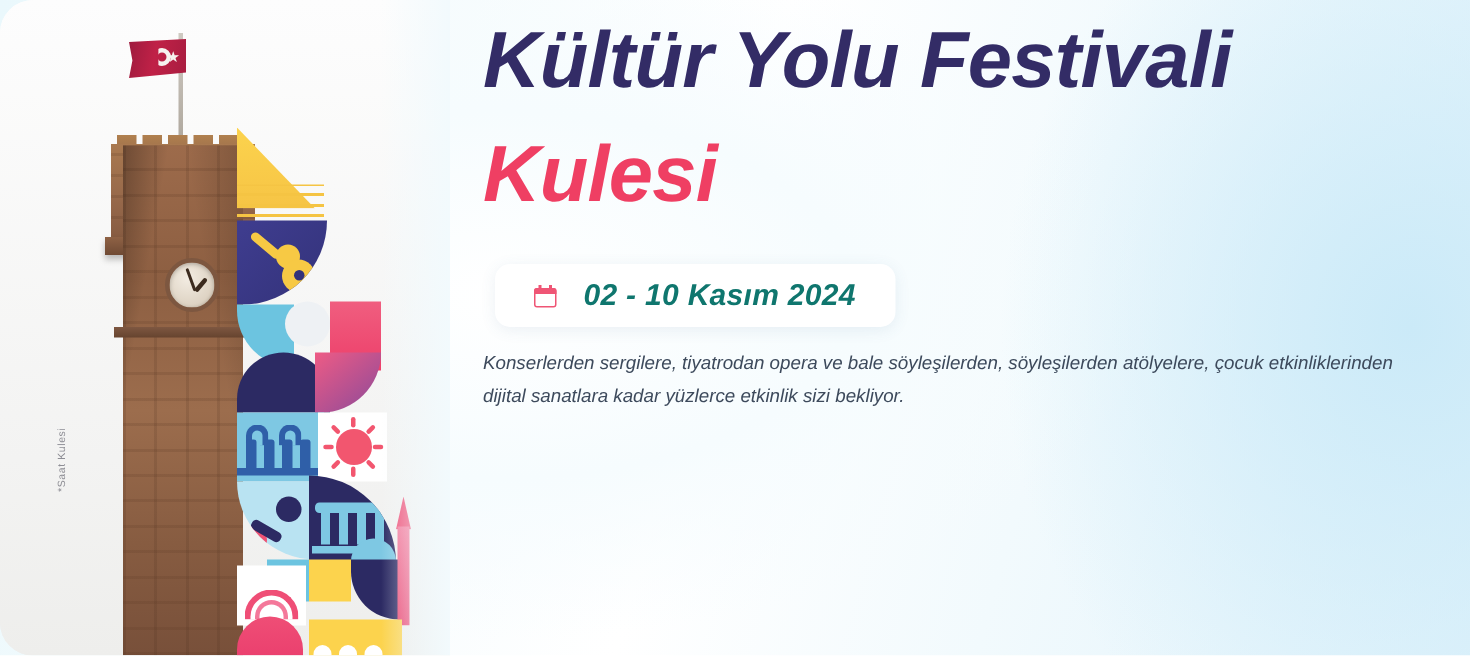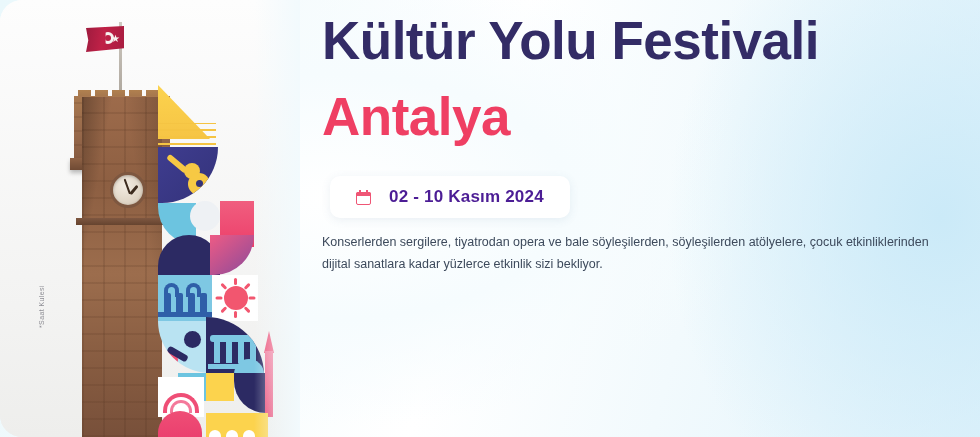--- a/index.html
+++ b/index.html
@@ -200,21 +200,21 @@
   .aq { position:absolute; bottom: 0; width: 12px; height: 13px;
         background:#ffffff; border-radius: 12px 12px 0 0; }
 
   
   .panel-fade {
     position: absolute; right: 0; top: 0; width: 46px; height: 100%;
     background: linear-gradient(90deg, rgba(255,255,255,0) 0%, #f2fafd 100%);
   }
 
   
-  .content { position: absolute; left: 322px; top: 0; width: 640px; height: 348px; }
+  .content { position: absolute; left: 322px; top: 0; width: 640px; height: 348px; font-style: italic; }
   .title {
     position: absolute; left: 0; top: 12px;
     font-size: 53px; font-weight: 700; letter-spacing: -0.5px;
     color: #332c66; line-height: 1.1; white-space: nowrap;
   }
   .subtitle {
     position: absolute; left: 0; top: 88px;
     font-size: 53px; font-weight: 700; letter-spacing: -0.5px;
     color: #ef3f63; line-height: 1.1;
   }
@@ -229,21 +229,21 @@
   .cal-icon .body {
     position: absolute; left: 0; top: 2px; width: 15px; height: 13px;
     border: 1.6px solid #ef5575; border-radius: 2px;
   }
   .cal-icon .bar {
     position: absolute; left: 0; top: 2px; width: 15px; height: 4px;
     background: #ef5575; border-radius: 2px 2px 0 0;
   }
   .cal-icon .peg { position: absolute; top: 0; width: 1.6px; height: 4px; background: #ef5575; }
   .date-text {
-    font-size: 17px; font-weight: 700; color: #4c1d95; letter-spacing: .2px; white-space: nowrap;
+    font-size: 20px; font-weight: 700; color: #0f766e; letter-spacing: .2px; white-space: nowrap;
   }
   .desc {
     position: absolute; left: 0; top: 232px; width: 634px;
     font-size: 12.5px; line-height: 1.75; color: #3d4a5c;
   }
 </style>
 </head>
 <body>
 
 <div class="banner">
@@ -352,21 +352,21 @@
       </div>
 
     </div>
 
     <div class="panel-fade"></div>
   </div>
 
   <div class="content">
     <div class="title">Kültür Yolu Festivali</div>
 
-    <div class="subtitle">Antalya</div>
+    <div class="subtitle">Kulesi</div>
 
     <div class="date-badge">
       <span class="cal-icon">
         <span class="peg" style="left:3px;"></span>
         <span class="peg" style="left:10px;"></span>
         <span class="body"></span>
         <span class="bar"></span>
       </span>
       <span class="date-text">02 - 10 Kasım 2024</span>
     </div>

